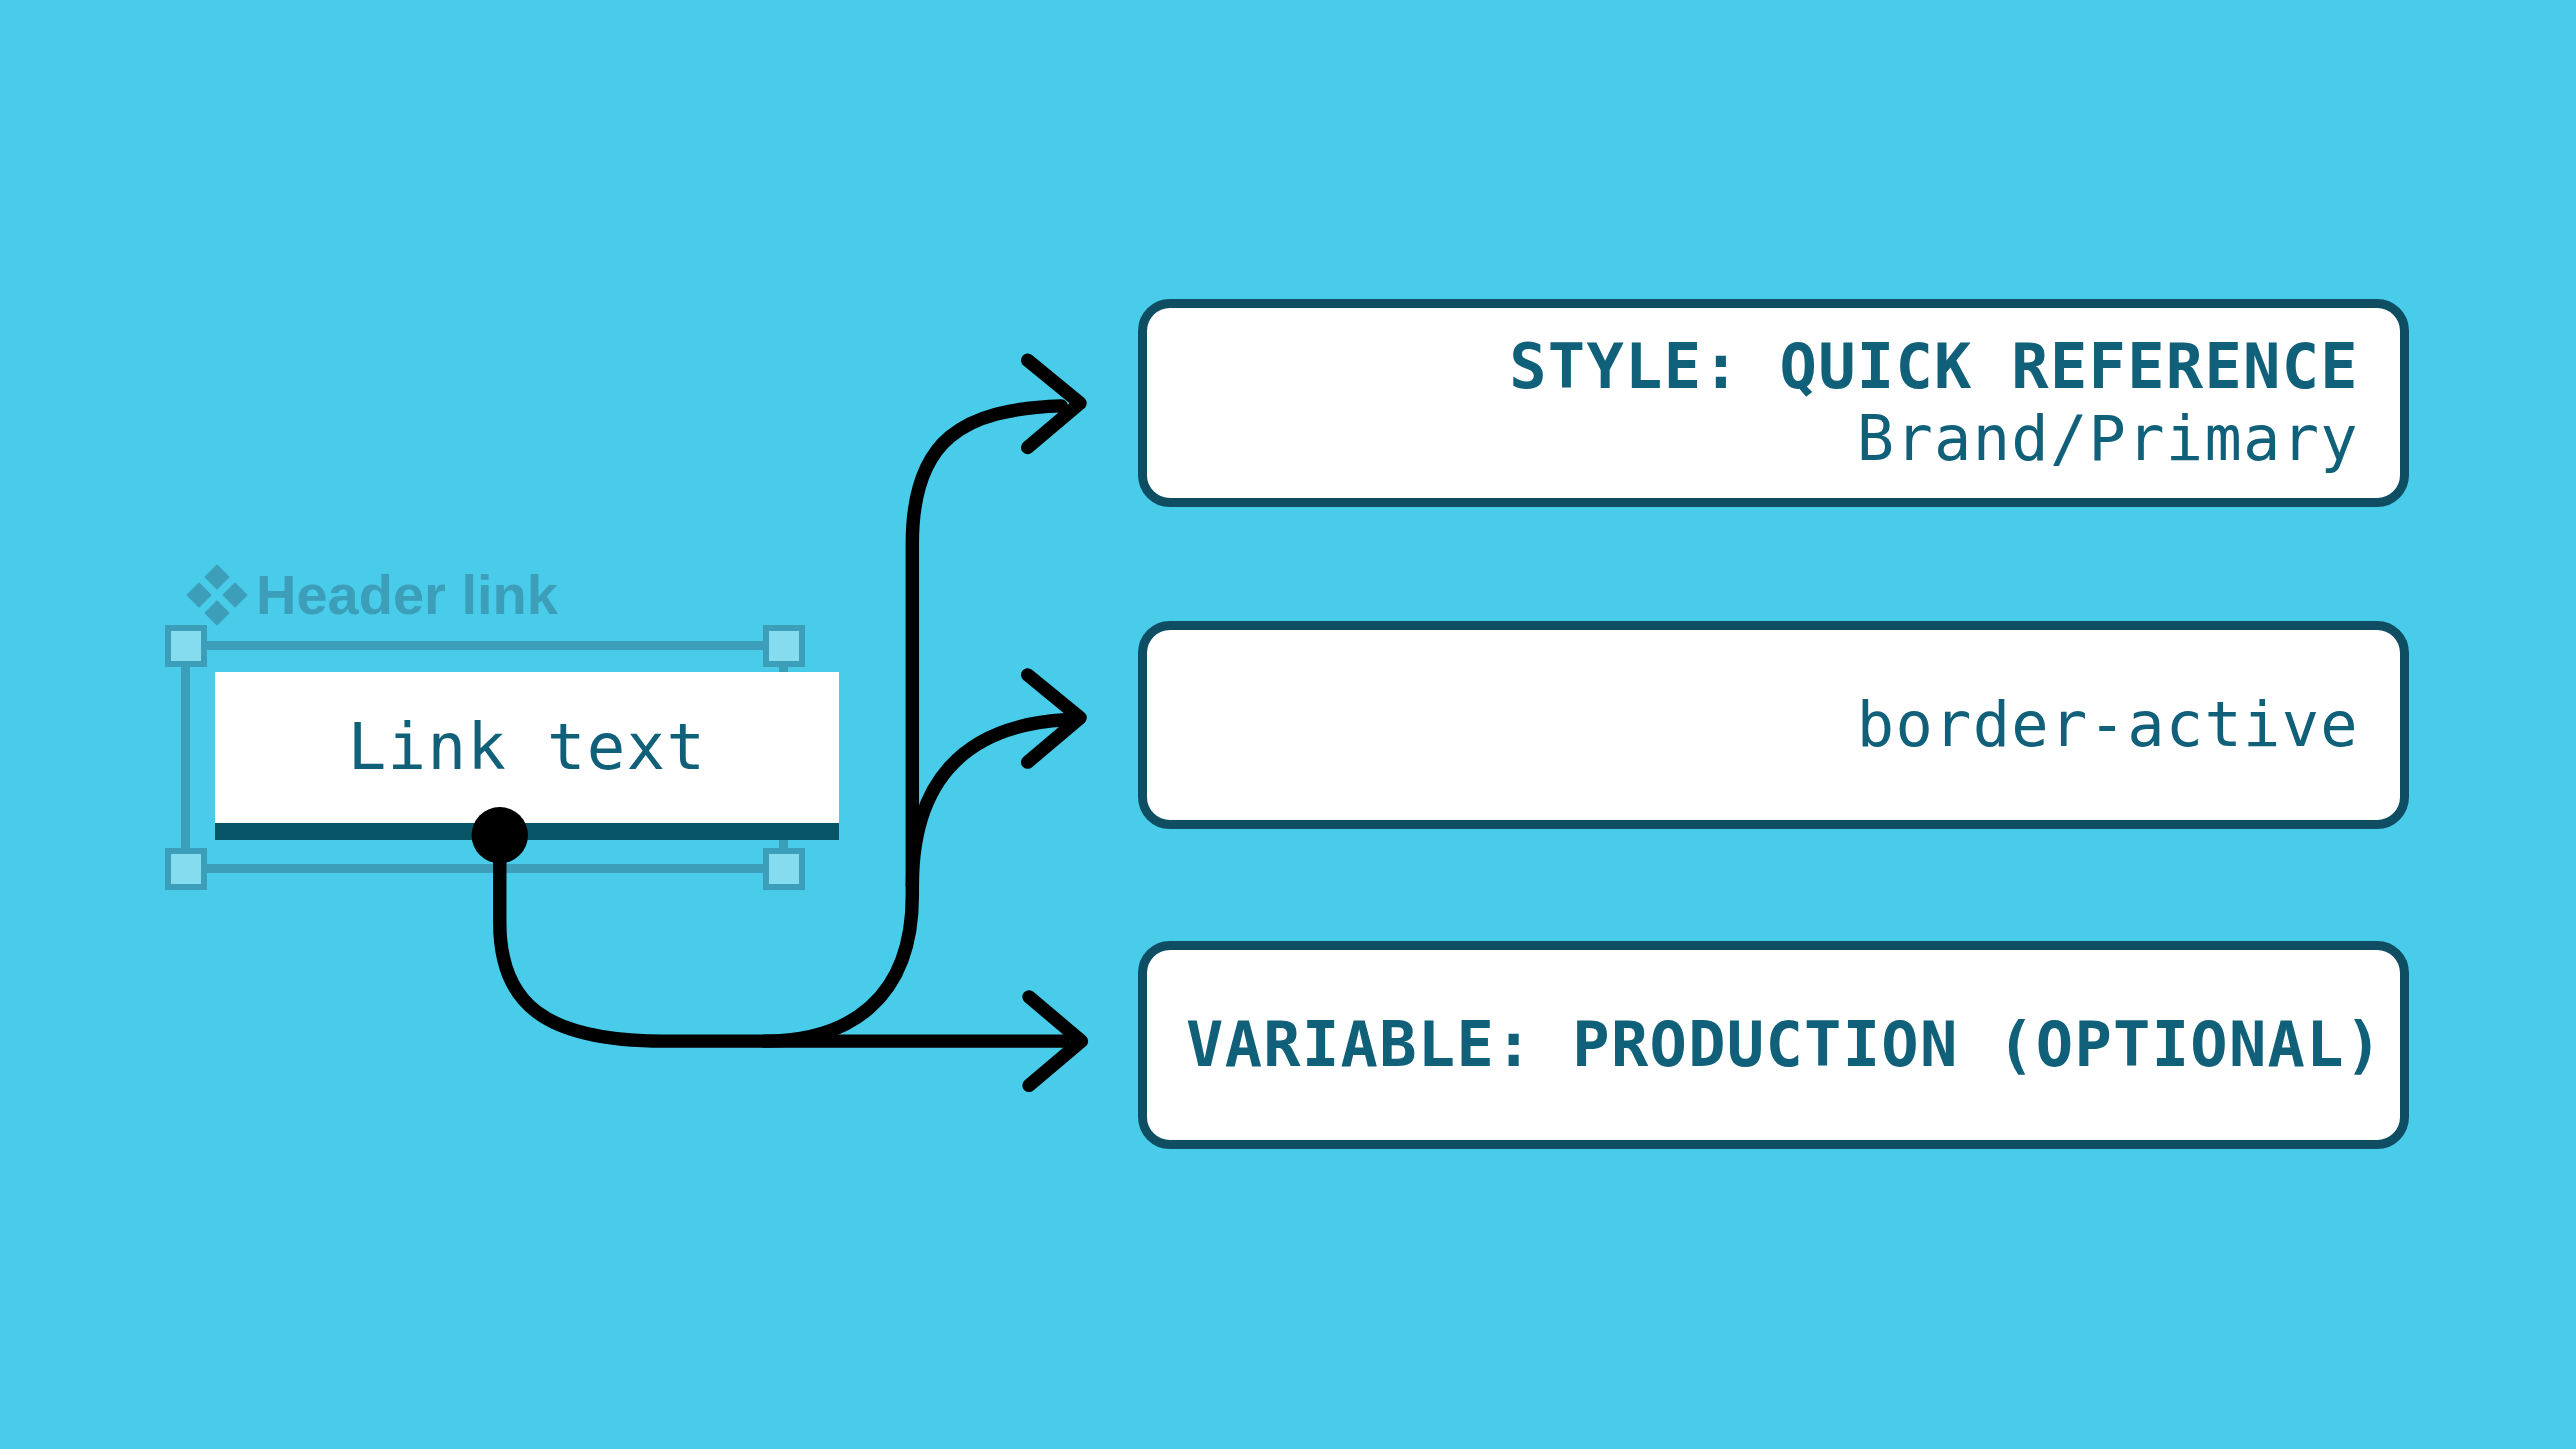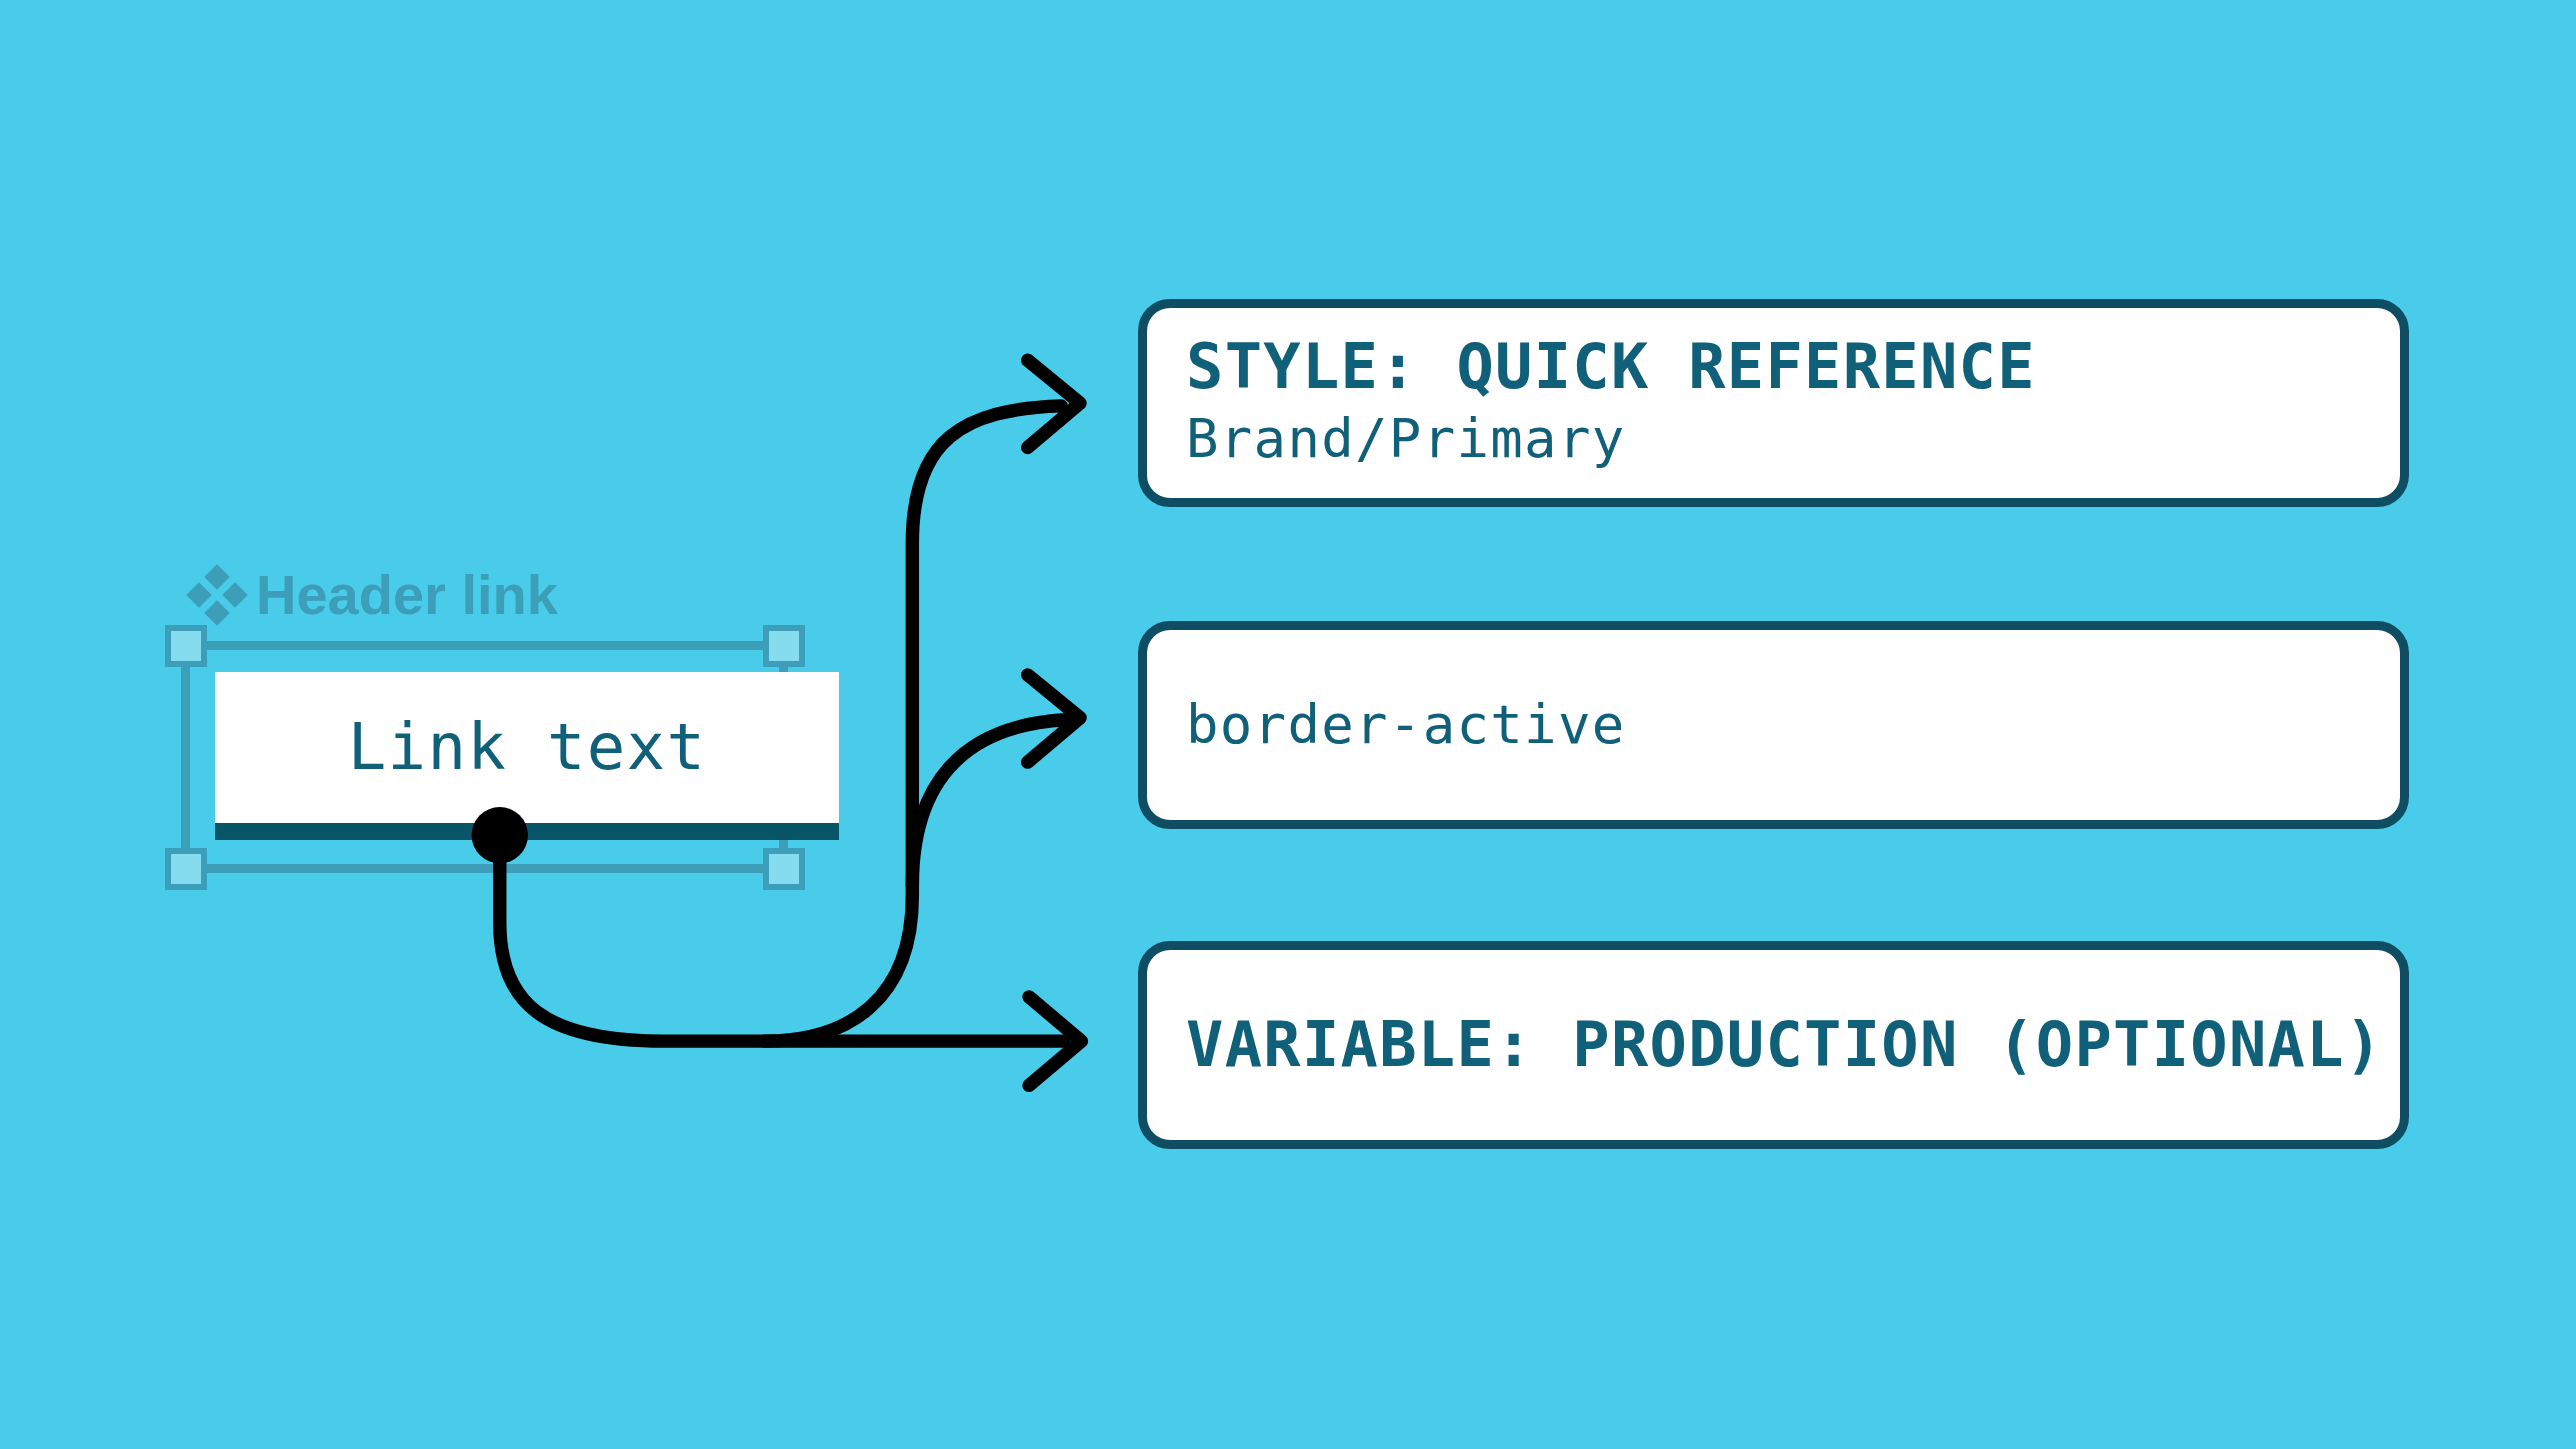--- a/index.html
+++ b/index.html
@@ -78,29 +78,30 @@
   }
   .arrows circle{fill:var(--arrow-black);}
 
   
   .card{
     position:absolute;left:1138px;width:1271px;height:208px;
     background:var(--card-fill);
     border:9.4px solid var(--card-border);
     border-radius:32px;
     display:flex;flex-direction:column;justify-content:center;
-    padding:0 23px 0 39px;
+    padding:0 41px 0 39px;
     color:var(--text-teal);
     white-space:nowrap;
+    text-align:right;
   }
   .card.c1{top:299px;}
   .card.c2{top:621px;}
   .card.c3{top:941px;}
   .card-title{font-size:62px;font-weight:700;letter-spacing:1.3px;line-height:72px;}
-  .card-value{font-size:54px;font-weight:400;letter-spacing:1.3px;line-height:72px;}
+  .card-value{font-size:62px;font-weight:400;letter-spacing:1.3px;line-height:72px;}
 </style>
 </head>
 <body>
 
 <div class="stage">
 
   <div>
     <div class="component-label">
       <span class="component-icon">
         <span class="dm n"></span>

